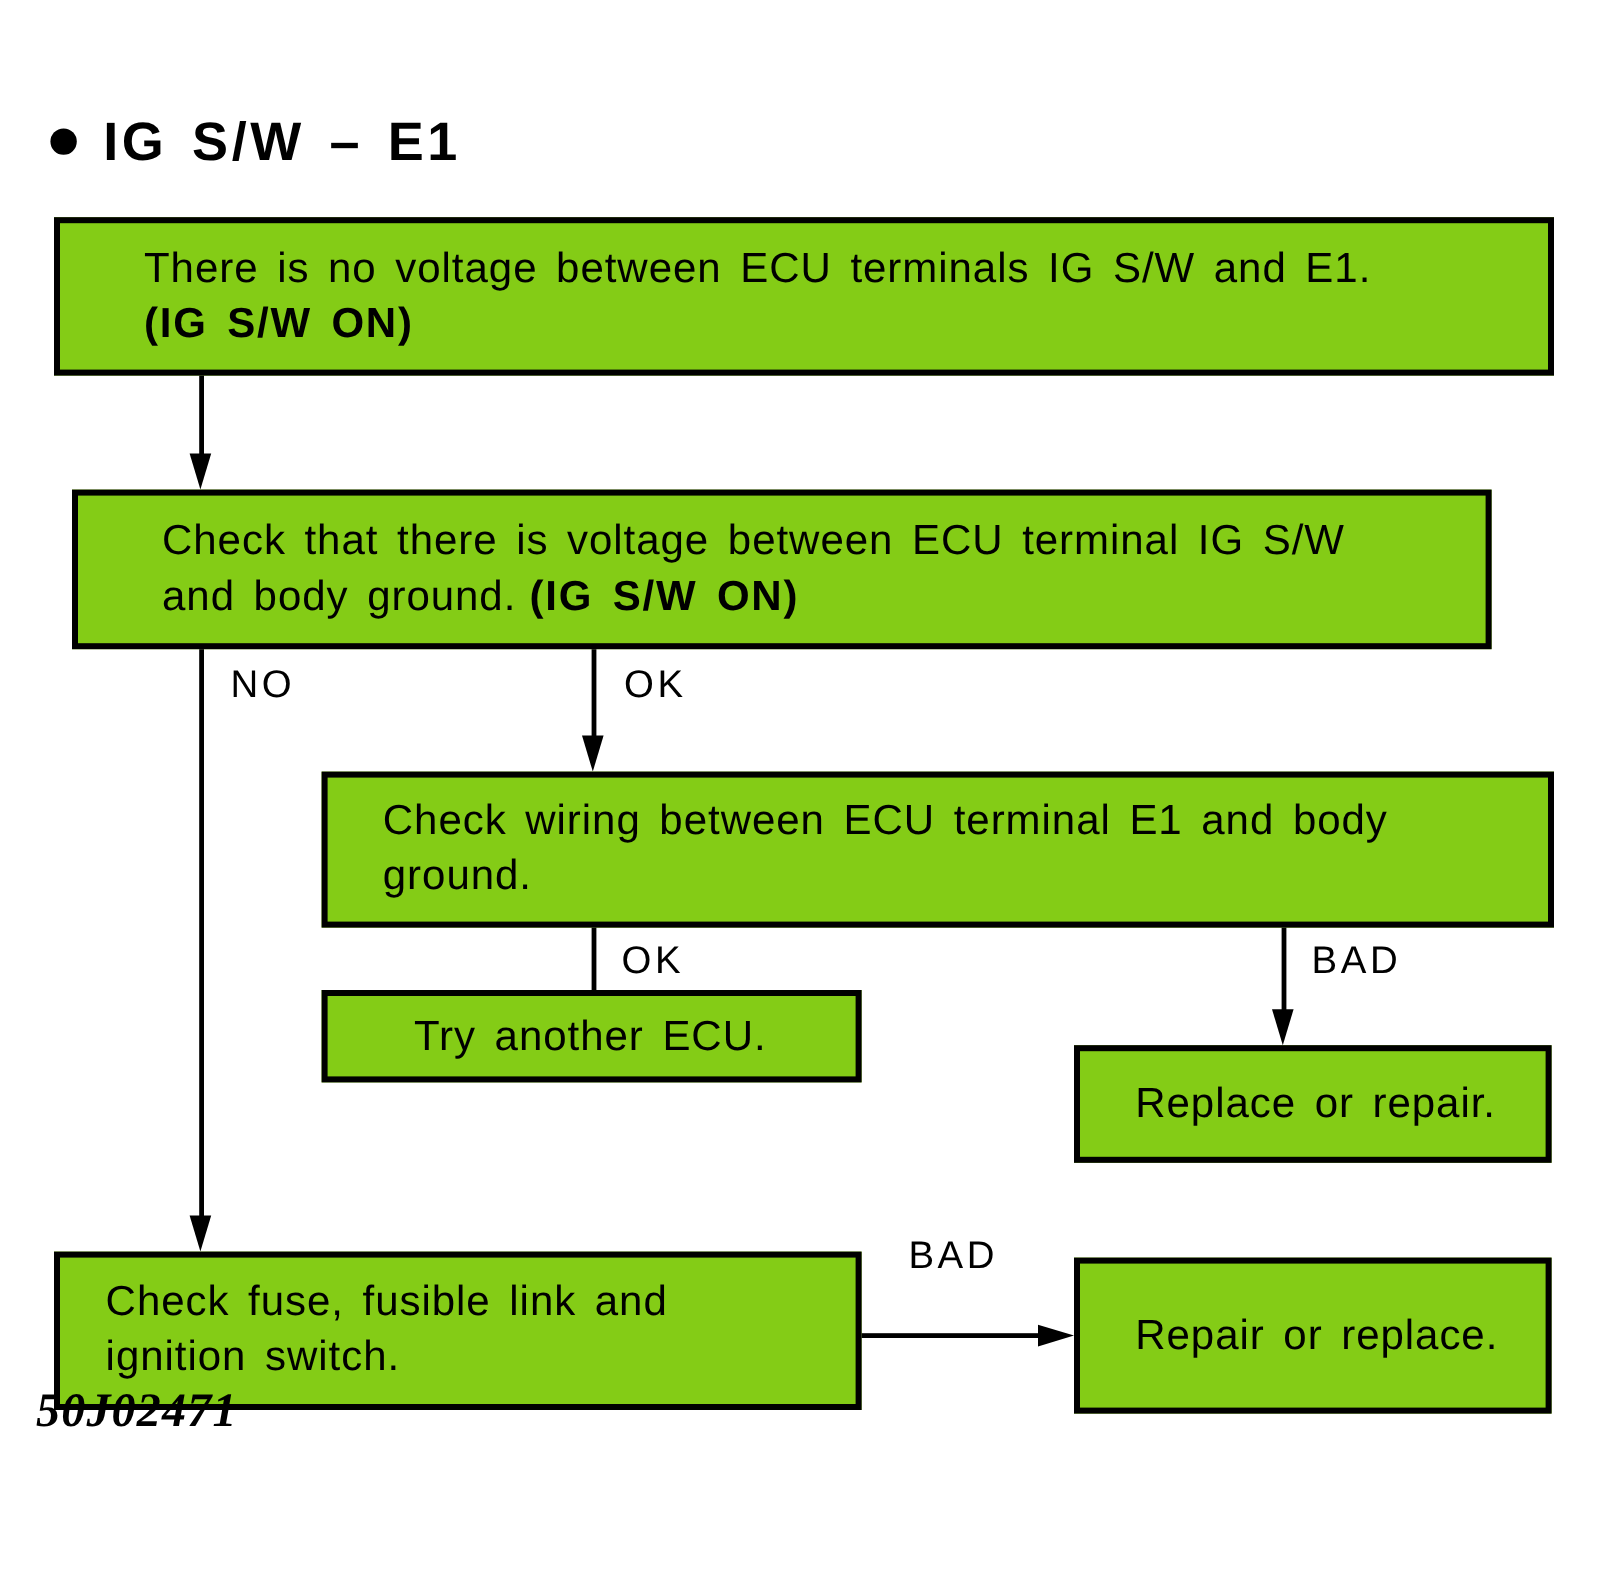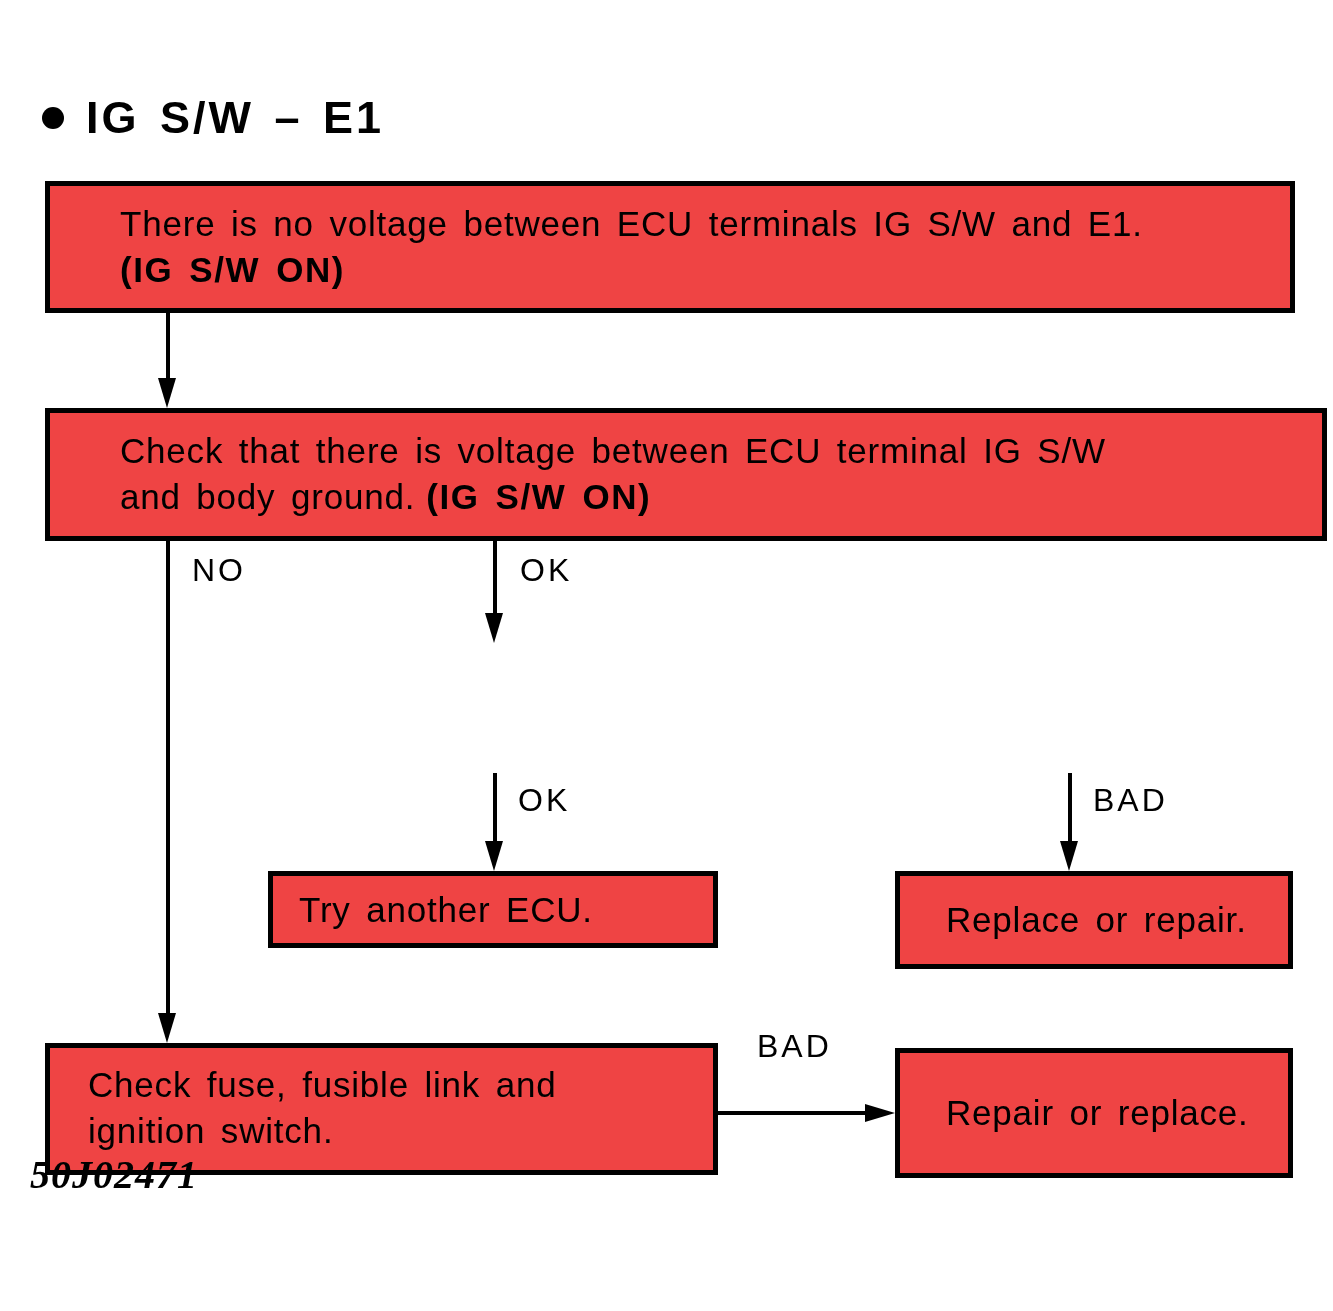--- a/index.html
+++ b/index.html
@@ -36,21 +36,21 @@
     font-size: 45px;
     font-weight: bold;
     letter-spacing: 3px;
     word-spacing: 5px;
     white-space: nowrap;
   }
   .fbox {
     position: absolute;
     box-sizing: border-box;
     border: 5px solid #000;
-    background: #ef4444;
+    background: #84cc16;
     font-size: 35px;
     letter-spacing: 0.8px;
     word-spacing: 5px;
     line-height: 46px;
   }
   .fbox .pad {
     padding: 15px 10px 0 70px;
   }
   .fbox .pad-sm {
     padding: 13px 10px 0 46px;
@@ -125,47 +125,53 @@
   <div class="fbox" style="left:45px; top:153px; width:1250px; height:132px;">
     <div class="pad">
       <div>There is no voltage between ECU terminals IG S/W and E1.</div>
       <div class="bseg">(IG S/W ON)</div>
     </div>
   </div>
 
   <div class="vline" style="left:166px; top:285px; height:70px;"></div>
   <div class="arrow-down" style="left:158px; top:350px;"></div>
 
-  <div class="fbox" style="left:45px; top:380px; width:1282px; height:133px;">
+  <div class="fbox" style="left:60px; top:380px; width:1183px; height:133px;">
     <div class="pad">
       <div>Check that there is voltage between ECU terminal IG S/W</div>
       <div>
         <span>and body ground.</span><span class="bseg inline-gap">(IG S/W ON)</span>
       </div>
     </div>
   </div>
 
   <div class="vline" style="left:166px; top:513px; height:475px;"></div>
   <div class="arrow-down" style="left:158px; top:985px;"></div>
   <div class="branch-label" style="left:192px; top:524px;">NO</div>
 
   <div class="vline" style="left:493px; top:513px; height:74px;"></div>
   <div class="arrow-down" style="left:485px; top:585px;"></div>
   <div class="branch-label" style="left:520px; top:524px;">OK</div>
 
+  <div class="fbox" style="left:268px; top:615px; width:1027px; height:130px;">
+    <div class="pad-sm">
+      <div>Check wiring between ECU terminal E1 and body</div>
+      <div>ground.</div>
+    </div>
+  </div>
 
   <div class="vline" style="left:493px; top:745px; height:70px;"></div>
   <div class="arrow-down" style="left:485px; top:813px;"></div>
   <div class="branch-label" style="left:518px; top:754px;">OK</div>
 
   <div class="vline" style="left:1068px; top:745px; height:70px;"></div>
   <div class="arrow-down" style="left:1060px; top:813px;"></div>
   <div class="branch-label" style="left:1093px; top:754px;">BAD</div>
 
-  <div class="fbox vcenter" style="left:268px; top:843px; width:450px; height:77px; padding-left:26px;">
+  <div class="fbox vcenter" style="left:268px; top:797px; width:450px; height:77px; padding-left:72px;">
     <span>Try another ECU.</span>
   </div>
 
   <div class="fbox vcenter" style="left:895px; top:843px; width:398px; height:98px; padding-left:46px;">
     <span>Replace or repair.</span>
   </div>
 
   <div class="fbox" style="left:45px; top:1015px; width:673px; height:132px;">
     <div class="pad-fuse">
       <div>Check fuse, fusible link and</div>

